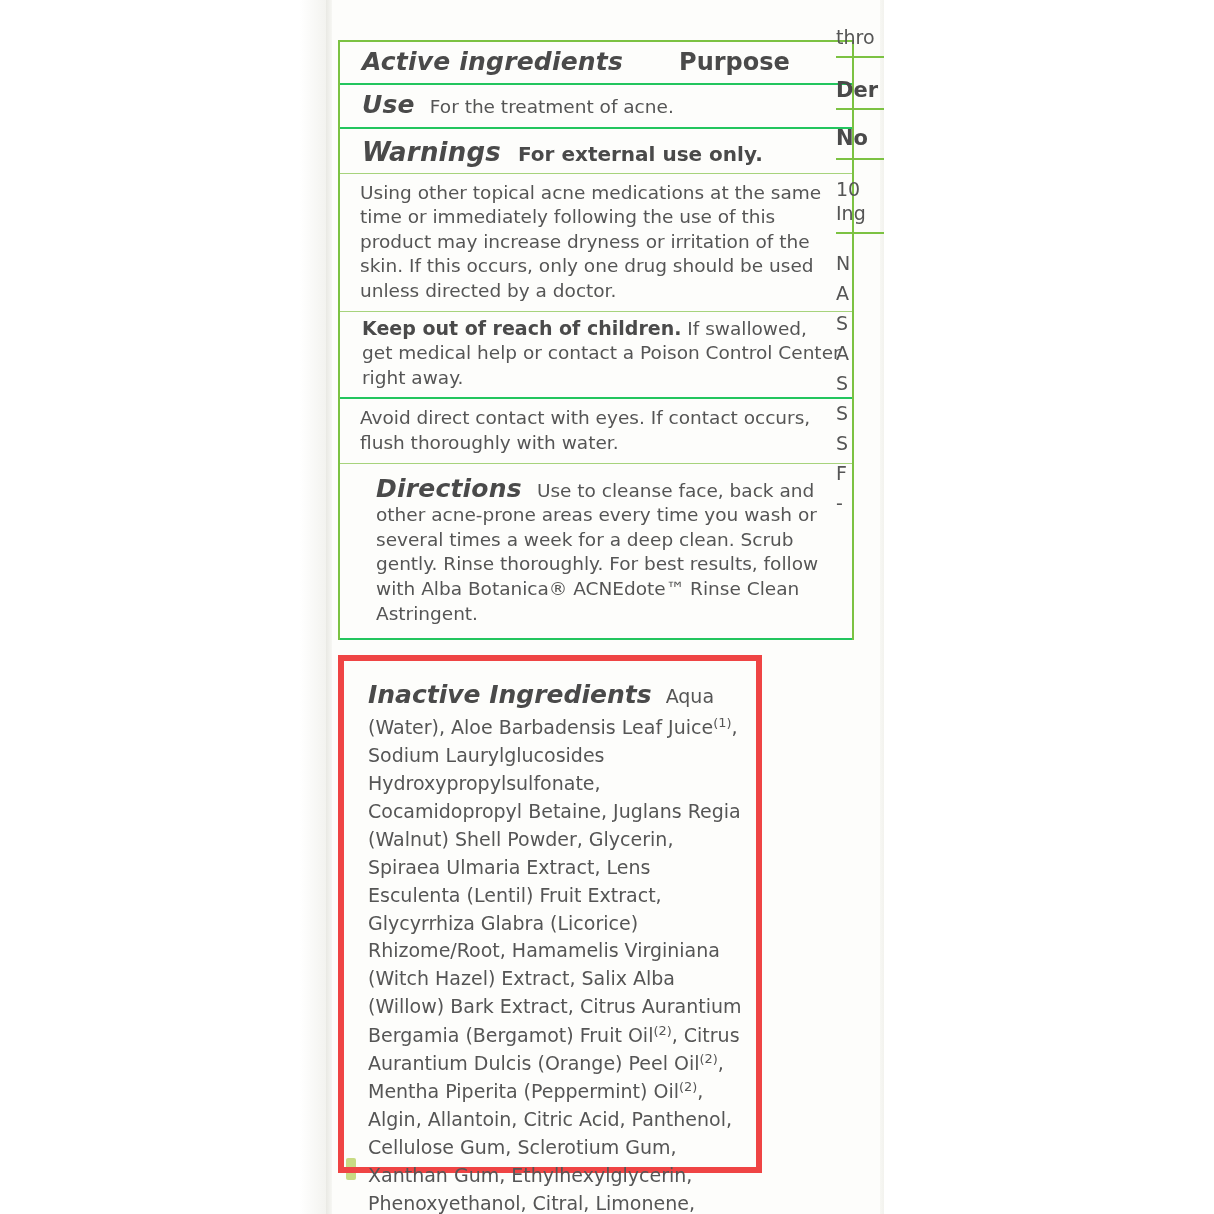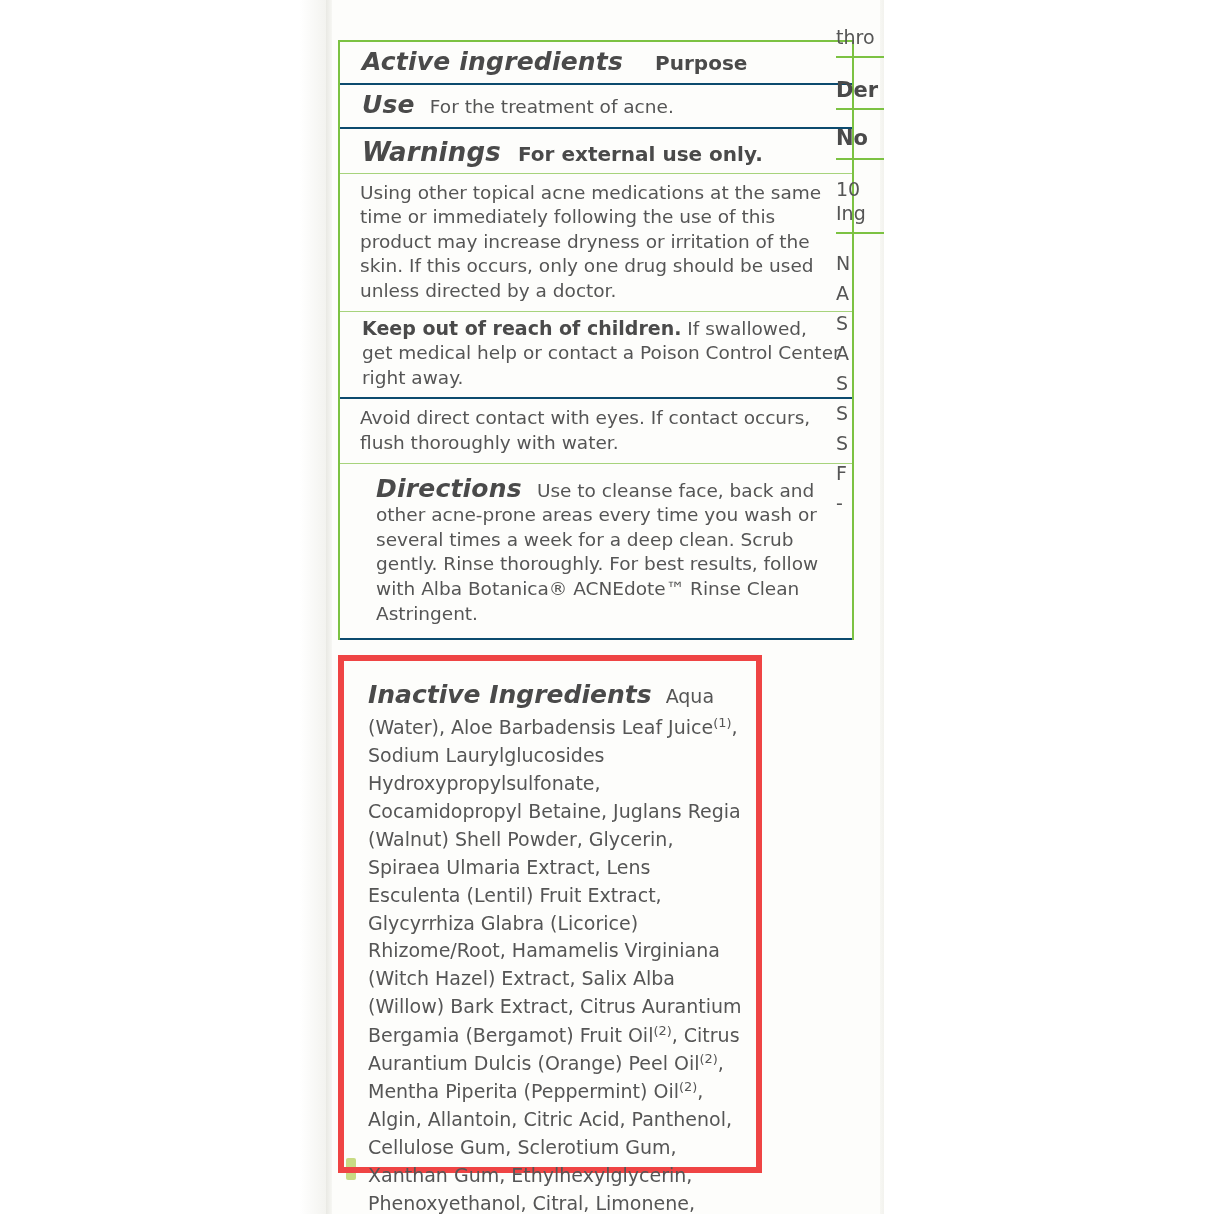--- a/index.html
+++ b/index.html
@@ -75,21 +75,21 @@
     position: absolute;
     left: 338px;
     top: 40px;
     width: 516px;
     border: 2px solid #7cc242;
     border-bottom: none;
     box-sizing: border-box;
     background: transparent;
   }
   .sec {
-    border-bottom: 2px solid #0c4a6e;
+    border-bottom: 2px solid #22c55e;
     padding: 5px 10px 7px 22px;
     box-sizing: border-box;
   }
   .sec.hair {
     border-bottom: 1px solid #a7d37c;
   }
 
   h2.hdr {
     margin: 0;
     font-size: 25px;
@@ -119,22 +119,22 @@
     margin: 2px 0 0 0;
   }
 
   
   .ai-row {
     display: flex;
     align-items: baseline;
   }
   .ai-left { flex: 0 0 auto; }
   .ai-right {
-    margin-left: 32px;
-    font-size: 20px;
+    margin-left: 56px;
+    font-size: 24px;
     font-weight: bold;
     font-style: normal;
     color: #4a4a4a;
   }
   .ai-line {
     margin-top: 1px;
     font-size: 18.5px;
     color: #555;
     white-space: nowrap;
   }

